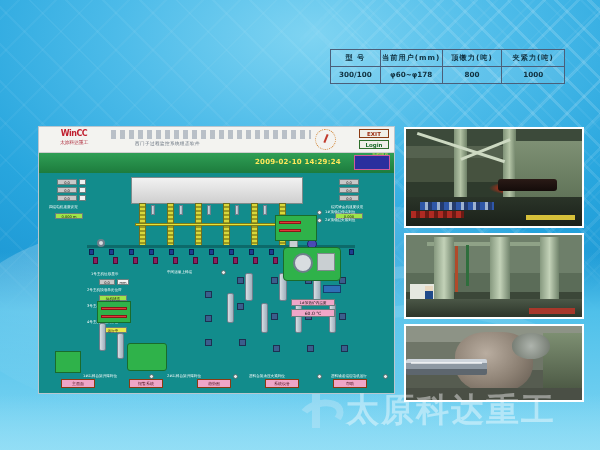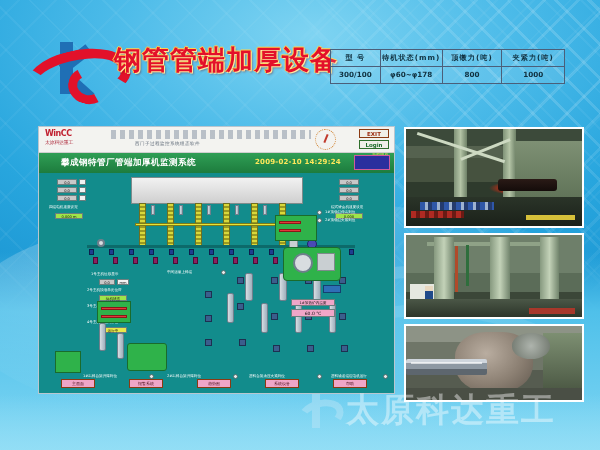--- a/index.html
+++ b/index.html
@@ -103,21 +103,21 @@
   .spec-table th { letter-spacing: 1px; }
   .c1 { width: 50px; } .c2 { width: 62px; } .c3 { width: 60px; } .c4 { width: 63px; }
 
   
   .hmi {
     position: absolute; left: 38px; top: 126px; width: 357px; height: 268px;
     background: #ffffff; border: 1px solid #b9c6cf;
     overflow: hidden;
   }
   .hmi-toolbar { height: 26px; background: #f3f3f0; border-bottom: 1px solid #cfcfcf; position: relative; }
-  .wincc-logo { position: absolute; left: 6px; top: 2px; width: 58px; text-align: left; }
+  .wincc-logo { position: absolute; left: 6px; top: 2px; width: 58px; text-align: center; }
   .wincc-word { font-size: 8px; font-weight: bold; color: #c02030; letter-spacing: -.5px; font-family:"DejaVu Sans",sans-serif;}
   .wincc-sub { font-size: 5px; color: #b03040; margin-top: 1px; letter-spacing:-.3px;}
   .tb-icons { position: absolute; left: 72px; top: 3px; width: 200px; height: 9px;
     background:
       repeating-linear-gradient(90deg, #8a96a6 0 5px, rgba(0,0,0,0) 5px 9px);
     opacity: .55; }
   .tb-text { position: absolute; left: 96px; top: 14px; font-size: 4.6px; color:#5a6674; letter-spacing:.4px;}
   .tb-gauge { position:absolute; right: 58px; top: 2px; width: 21px; height: 21px; border-radius:50%;
     border: 1px dotted #cf7f2a; }
   .tb-gauge:after{ content:""; position:absolute; left:9px; top:4px; width:2px; height:9px; background:#c0392b; transform:rotate(22deg);}
@@ -338,36 +338,26 @@
 
   <div class="bg-base"></div>
   <div class="bg-diag"></div>
   <div class="bg-diag-r"></div>
   <div class="bg-lower"></div>
   <div class="bg-sweep"></div>
   <div class="bg-arc arc1"></div>
   <div class="bg-arc arc2"></div>
   <div class="bg-bottom-band"></div>
 
-  <div class="header">
-    <div class="logo">
-      <div class="logo-k"></div>
-      <div class="logo-k2"></div>
-      <div class="logo-k3"></div>
-      <div class="logo-swoosh"></div>
-      <div class="logo-swoosh2"></div>
-    </div>
-    <div class="title-cn">钢管管端加厚设备</div>
-  </div>
 
   <table class="spec-table">
     <tbody>
         <tr>
       <th class="c1">型  号</th>
-      <th class="c2">待机状态(mm)</th>
+      <th class="c2">当前用户(mm)</th>
       <th class="c3">顶镦力(吨)</th>
       <th class="c4">夹紧力(吨)</th>
     </tr>
     <tr>
       <td>300/100</td>
       <td>φ60~φ178</td>
       <td>800</td>
       <td>1000</td>
     </tr>
   </tbody>
@@ -381,21 +371,20 @@
         <div class="wincc-sub">太原科达重工</div>
       </div>
       <div class="tb-icons"></div>
       <div class="tb-text">西门子过程监控系统组态软件</div>
       <div class="tb-gauge"></div>
       <div class="btn-exit">EXIT</div>
       <div class="btn-login">Login</div>
     </div>
 
     <div class="hmi-title">
-      <div class="hmi-title-text">攀成钢特管厂管端加厚机监测系统</div>
       <div class="hmi-datetime">2009-02-10  14:29:24</div>
       <div class="hmi-userlabel">当前用户</div>
       <div class="hmi-userbox"></div>
     </div>
 
     <div class="hmi-body">
 
       <div class="val grey" style="left:18px; top:6px; width:20px;">0.0</div>
       <div class="val white" style="left:40px; top:6px; width:7px;"></div>
       <div class="val grey" style="left:18px; top:14px; width:20px;">0.0</div>

